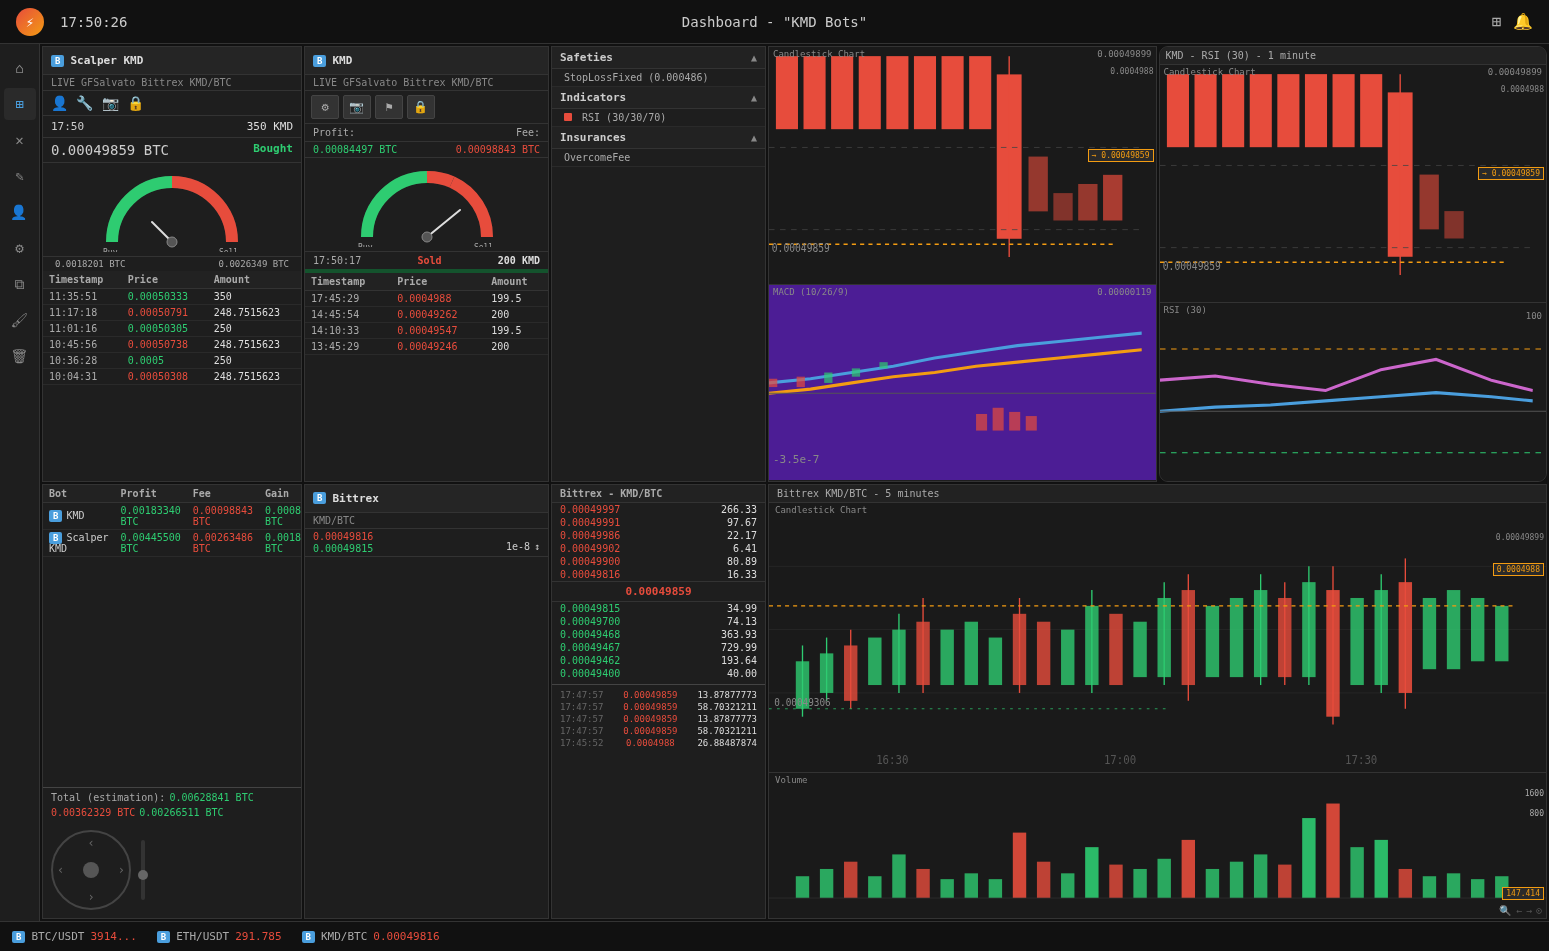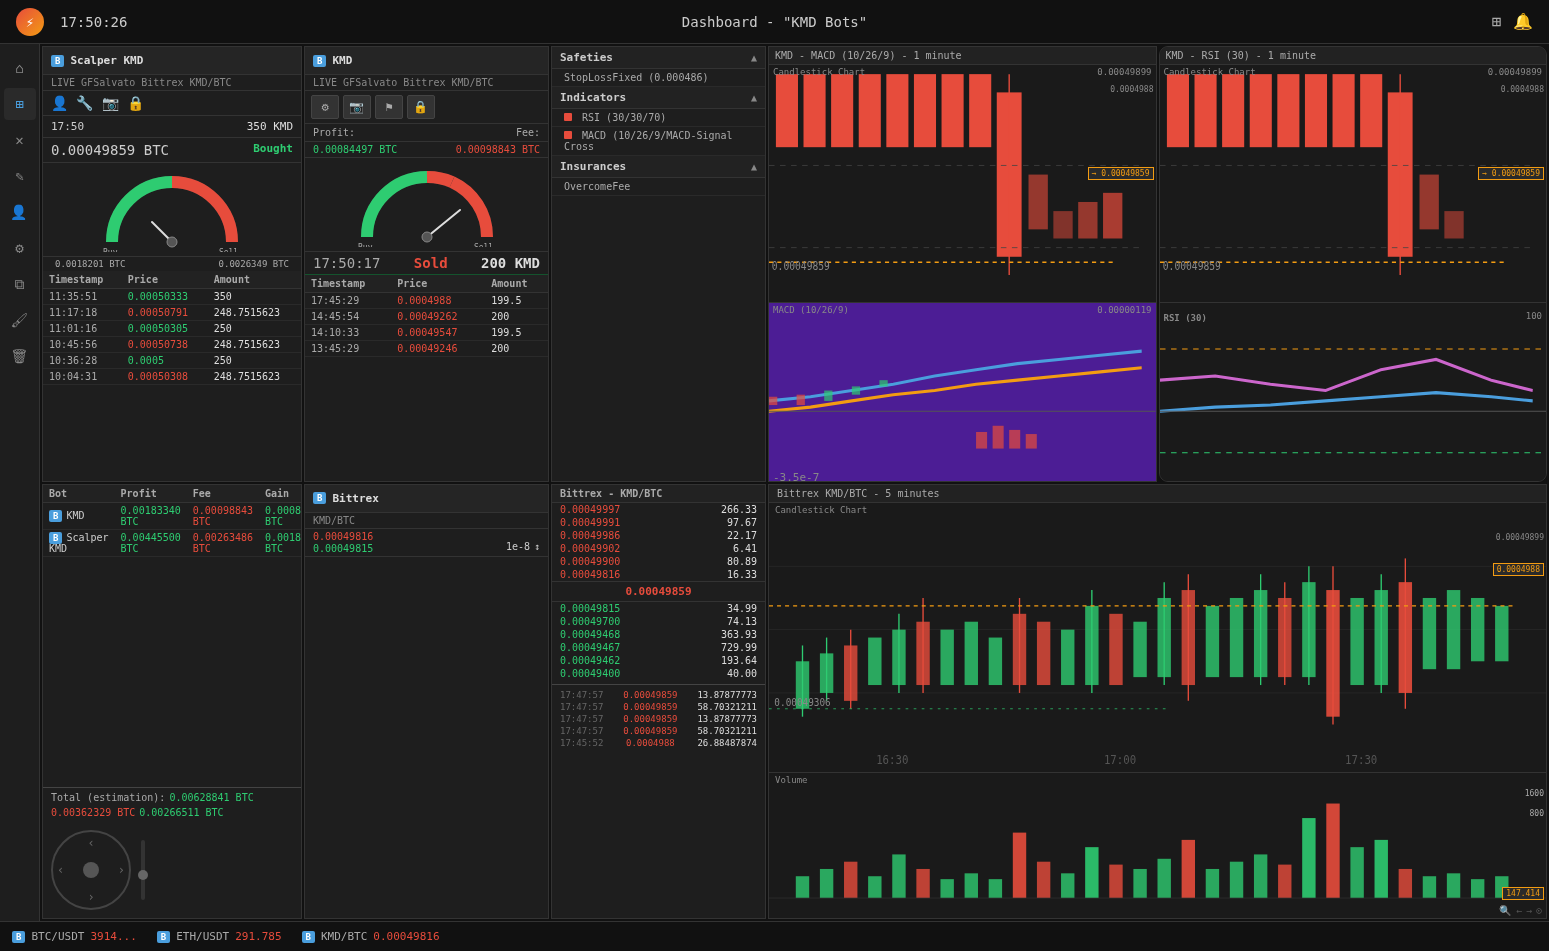--- a/index.html
+++ b/index.html
@@ -458,21 +458,21 @@
           <path d="M 75 15 A 60 60 0 0 1 100 20" fill="none" stroke="#e74c3c" stroke-width="12"></path>
           <path d="M 100 20 A 60 60 0 0 1 135 75" fill="none" stroke="#e74c3c" stroke-width="12"></path>
 
           <line x1="75" y1="75" x2="108" y2="48" stroke="#ddd" stroke-width="2" stroke-linecap="round"></line>
           <circle cx="75" cy="75" r="5" fill="#555" stroke="#888" stroke-width="1"></circle>
           <text x="6" y="88" fill="#aaa" font-size="8">Buy</text>
           <text x="122" y="88" fill="#aaa" font-size="8">Sell</text>
         </svg>
       </div>
 
-      <div style="display:flex; justify-content:space-between; padding:3px 8px; font-size:14px; border-bottom:1px solid #14532d;">
+      <div style="display:flex; justify-content:space-between; padding:3px 8px; font-size:10px; border-bottom:4px solid #14532d;">
         <span style="color:#aaa;">17:50:17</span>
         <span class="text-red" style="font-weight:bold;">Sold</span>
         <span style="color:#ddd;font-weight:bold;">200 KMD</span>
       </div>
 
       <div style="overflow-y:auto; flex:1;">
         <table class="data-table">
           <thead>
             <tr>
               <th>Timestamp</th>
@@ -514,34 +514,29 @@
       <div class="section-item">StopLossFixed (0.000486)</div>
 
       <div class="section-header">
         <span class="section-title">Indicators</span>
         <span class="collapse-btn">▲</span>
       </div>
       <div class="section-item">
         <span class="indicator-dot" style="background:#e74c3c;"></span>
         <span>RSI (30/30/70)</span>
       </div>
-      <div class="section-item">
-        <span class="indicator-dot" style="background:#e74c3c;"></span>
-        <span>MACD (10/26/9/MACD-Signal Cross</span>
-      </div>
 
       <div class="section-header">
         <span class="section-title">Insurances</span>
         <span class="collapse-btn">▲</span>
       </div>
       <div class="section-item">OvercomeFee</div>
     </div>
 
     <div class="col-4 full-height panel">
-      <div style="padding:3px 6px; font-size:10px; color:#aaa; border-bottom:1px solid #333; background:#222;">KMD - MACD (10/26/9) - 1 minute</div>
 
       <div style="height:55%; position:relative; background:#1a1a1a; border-bottom:1px solid #333;">
         <span style="position:absolute; top:2px; left:4px; font-size:9px; color:#888;">Candlestick Chart</span>
         <span style="position:absolute; top:2px; right:4px; font-size:9px; color:#888;">0.00049899</span>
         
         <svg width="100%" height="100%" viewBox="0 0 280 130" preserveAspectRatio="none">
 
           <rect x="5" y="5" width="16" height="40" fill="#e74c3c"></rect>
           <rect x="25" y="5" width="16" height="40" fill="#e74c3c"></rect>
           <rect x="45" y="5" width="16" height="40" fill="#e74c3c"></rect>
@@ -619,21 +614,21 @@
           <line x1="0" y1="55" x2="270" y2="55" stroke="#444" stroke-width="0.5" stroke-dasharray="4,4"></line>
           <line x1="0" y1="100" x2="270" y2="100" stroke="#444" stroke-width="0.5" stroke-dasharray="4,4"></line>
           <line x1="0" y1="108" x2="250" y2="108" stroke="#f39c12" stroke-width="0.8" stroke-dasharray="3,3"></line>
           <text x="2" y="112" fill="#888" font-size="7">0.00049859</text>
         </svg>
         <div style="position:absolute; right:2px; top:102px; background:#2a2a2a; color:#f39c12; border:1px solid #f39c12; font-size:8px; padding:1px 3px;">→ 0.00049859</div>
         <div style="position:absolute; right:2px; top:20px; font-size:8px; color:#888;">0.0004988</div>
       </div>
 
       <div style="height:45%; position:relative; background:#1a1a1a;">
-        <span style="position:absolute; top:10px; left:4px; font-size:9px; color:#888;font-weight:bold;">RSI (30)</span>
+        <span style="position:absolute; top:2px; left:4px; font-size:9px; color:#888;">RSI (30)</span>
         <span style="position:absolute; top:8px; right:4px; font-size:9px; color:#888;">100</span>
         <svg width="100%" height="85%" viewBox="0 0 280 80" preserveAspectRatio="none" style="position:absolute;top:15px;">
 
           <polyline points="0,30 40,28 80,32 120,35 160,25 200,20 240,30 270,35" fill="none" stroke="#cc66cc" stroke-width="1.5"></polyline>
           <polyline points="0,45 40,43 80,42 120,40 160,38 200,36 240,38 270,40" fill="none" stroke="#4a9edd" stroke-width="1.5"></polyline>
 
           <line x1="0" y1="15" x2="280" y2="15" stroke="#f39c12" stroke-width="0.5" stroke-dasharray="4,4"></line>
           <line x1="0" y1="65" x2="280" y2="65" stroke="#2ecc71" stroke-width="0.5" stroke-dasharray="4,4"></line>
 
           <line x1="0" y1="45" x2="280" y2="45" stroke="#555" stroke-width="0.5"></line>

